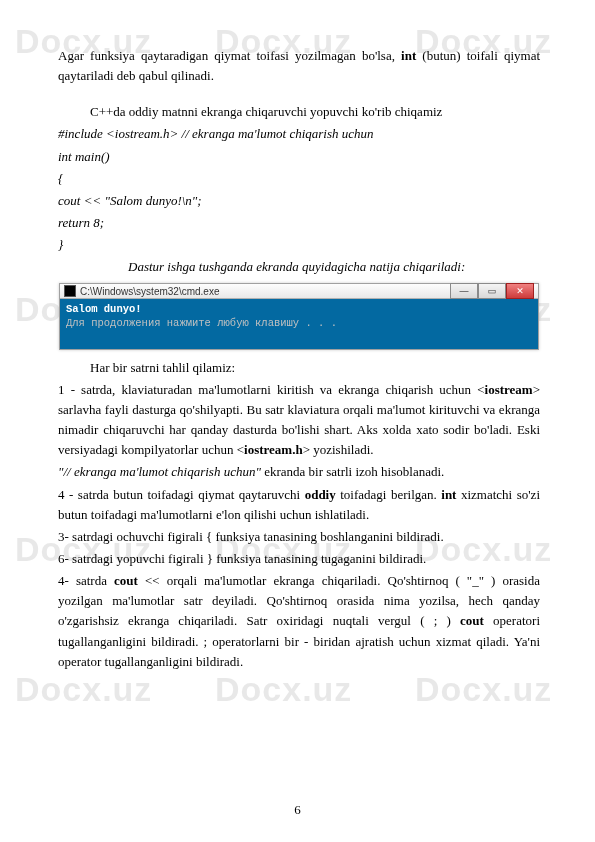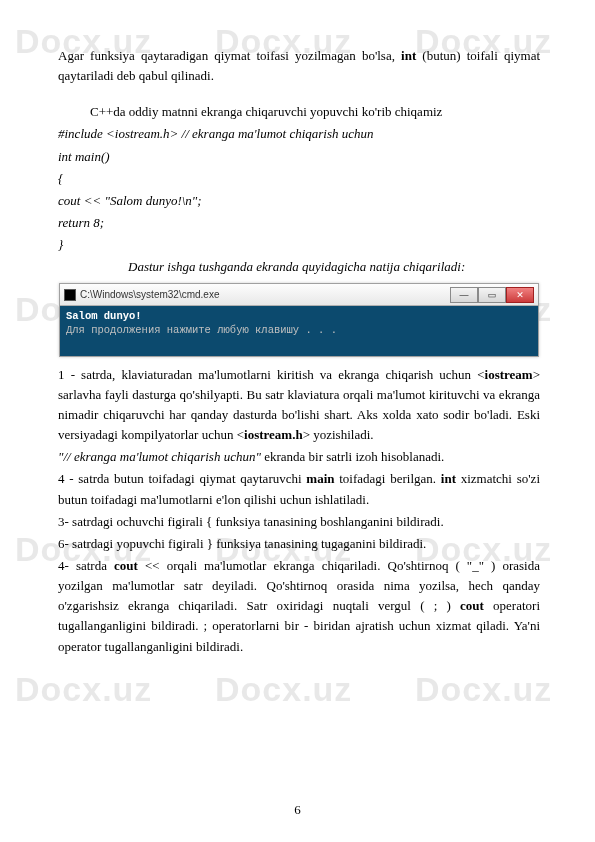--- a/index.html
+++ b/index.html
@@ -48,21 +48,21 @@
   .bold { font-weight: bold; }
 
   .console {
     margin: 6px auto 8px auto;
     width: 480px;
     border: 1px solid #a0a0a0;
     background: #efefef;
     box-shadow: 0 0 3px rgba(0,0,0,0.2);
   }
   .console-titlebar {
-    height: 22px;
+    height: 15px;
     background: linear-gradient(#fdfdfd, #e8e8e8);
     border-bottom: 1px solid #b0b0b0;
     display: flex;
     align-items: center;
     justify-content: space-between;
     padding: 0 4px;
     font-family: "Segoe UI", Tahoma, sans-serif;
     font-size: 10px;
     color: #333;
   }
@@ -75,21 +75,21 @@
   .winbtns { display:flex; gap:0; }
   .winbtn {
     width: 28px; height: 16px;
     border: 1px solid #8a8a8a;
     background: linear-gradient(#f4f4f4,#d8d8d8);
     font-size: 9px; line-height:14px; text-align:center;
     font-family: Arial, sans-serif;
   }
   .winbtn.close { background: linear-gradient(#f08080,#cc3b3b); color:#fff; border-color:#a02020;}
   .console-body {
-    background: #0c4a6e;
+    background: #0369a1;
     color: #c0c0c0;
     font-family: "Consolas","Courier New",monospace;
     font-size: 10.5px;
     padding: 4px 6px 18px 6px;
     line-height: 1.3;
     min-height: 48px;
     white-space: pre;
   }
   .console-line1 { color: #fff; font-weight: bold; }
   .page-num {
@@ -143,31 +143,32 @@
       <div class="winbtns">
         <div class="winbtn">—</div>
         <div class="winbtn">▭</div>
         <div class="winbtn close">✕</div>
       </div>
     </div>
     <div class="console-body"><span class="console-line1">Salom dunyo!</span>
 <span>Для продолжения нажмите любую клавишу . . .</span></div>
   </div>
 
+  <div class="para indent">Har bir satrni tahlil qilamiz:</div>
 
   <div class="para">
     <span>1 - satrda, klaviaturadan ma'lumotlarni kiritish va ekranga chiqarish uchun &lt;</span><span class="bold">iostream</span><span>&gt; sarlavha fayli dasturga qo'shilyapti. Bu satr klaviatura orqali ma'lumot kirituvchi va ekranga nimadir chiqaruvchi har qanday dasturda bo'lishi shart. Aks xolda xato sodir bo'ladi. Eski versiyadagi kompilyatorlar uchun &lt;</span><span class="bold">iostream.h</span><span>&gt; yozishiladi.</span>
   </div>
 
   <div class="para">
     <span class="italic">"// ekranga ma'lumot chiqarish uchun"</span><span> ekranda bir satrli izoh hisoblanadi.</span>
   </div>
 
   <div class="para">
-    <span>4 - satrda butun toifadagi qiymat qaytaruvchi </span><span class="bold">main</span><span> toifadagi berilgan. </span><span class="bold">int</span><span> xizmatchi so'zi butun toifadagi ma'lumotlarni e'lon qilishi uchun ishlatiladi.</span>
+    <span>4 - satrda butun toifadagi qiymat qaytaruvchi </span><span class="bold">oddiy</span><span> toifadagi berilgan. </span><span class="bold">int</span><span> xizmatchi so'zi butun toifadagi ma'lumotlarni e'lon qilishi uchun ishlatiladi.</span>
   </div>
 
   <div class="para">3- satrdagi ochuvchi figirali { funksiya tanasining boshlanganini bildiradi.</div>
   <div class="para">6- satrdagi yopuvchi figirali } funksiya tanasining tugaganini bildiradi.</div>
 
   <div class="para">
     <span>4- satrda </span><span class="bold">cout</span><span> &lt;&lt; orqali ma'lumotlar ekranga chiqariladi. Qo'shtirnoq ( "_" ) orasida yozilgan ma'lumotlar satr deyiladi. Qo'shtirnoq orasida nima yozilsa, hech qanday o'zgarishsiz ekranga chiqariladi. Satr oxiridagi nuqtali vergul ( ; ) </span><span class="bold">cout</span><span> operatori tugallanganligini bildiradi. ; operatorlarni bir - biridan ajratish uchun xizmat qiladi. Ya'ni operator tugallanganligini bildiradi.</span>
   </div>
 
 </div>

